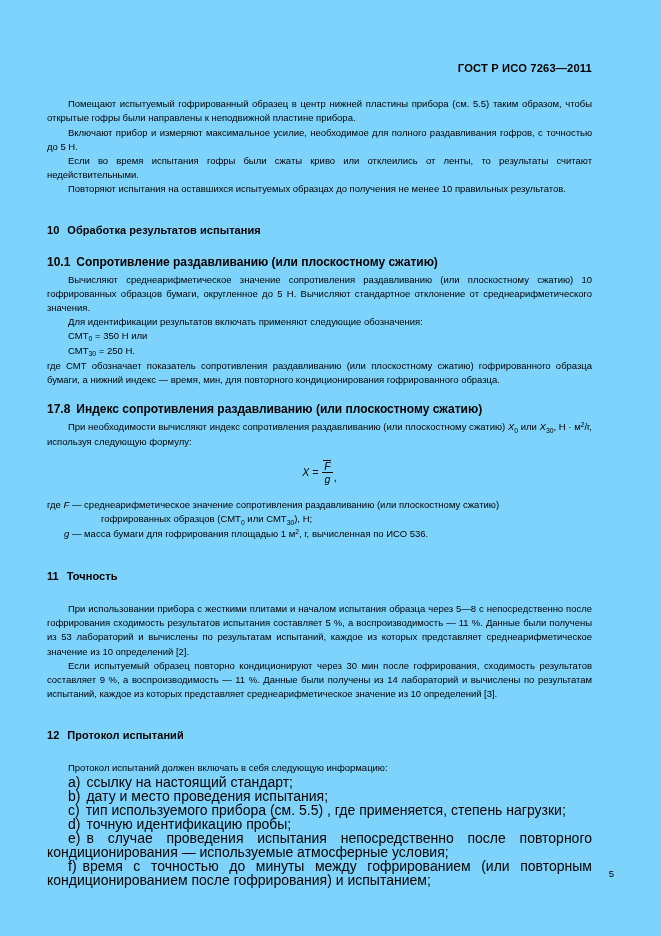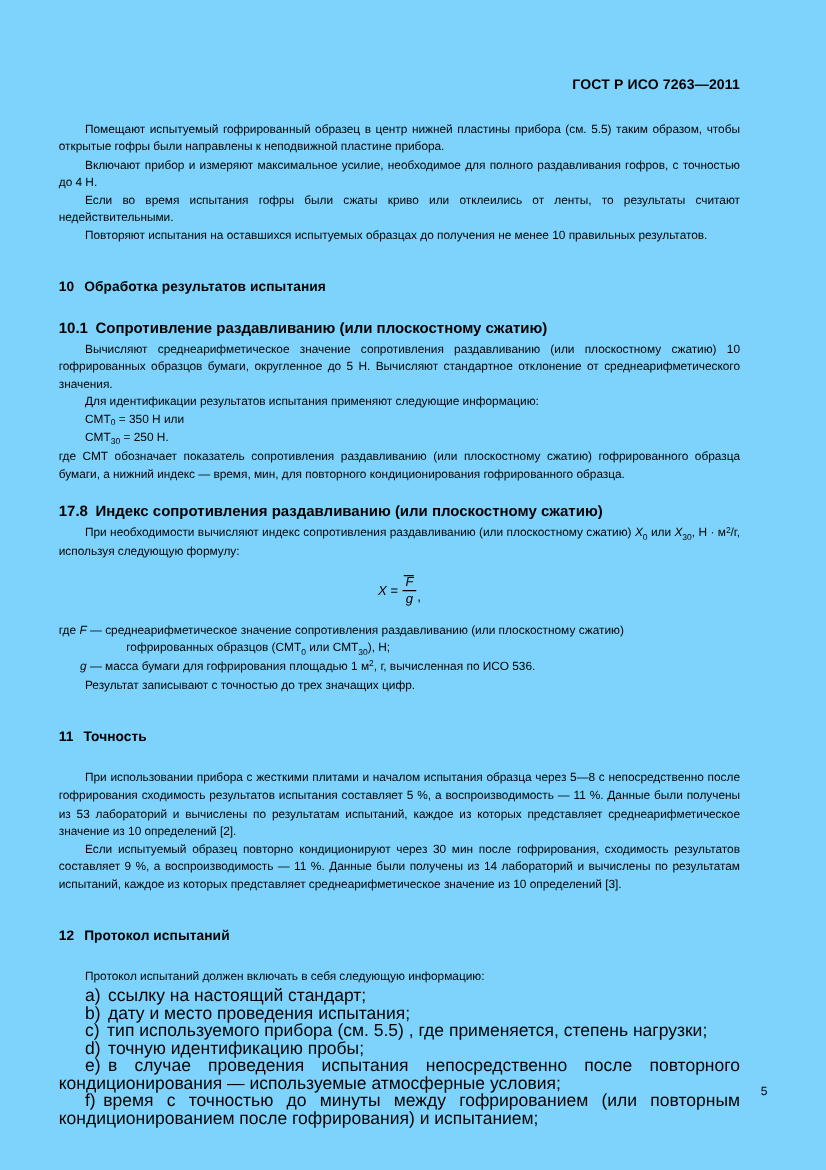--- a/index.html
+++ b/index.html
@@ -195,38 +195,38 @@
 <body>
 
 <div class="page">
 
   <div class="content">
 
     <div class="doc-header">ГОСТ Р ИСО 7263—2011</div>
 
     <div class="body-block">
       <p class="para">Помещают испытуемый гофрированный образец в центр нижней пластины прибора (см. 5.5) таким образом, чтобы открытые гофры были направлены к неподвижной пластине прибора.</p>
-      <p class="para">Включают прибор и измеряют максимальное усилие, необходимое для полного раздавливания гофров, с точностью до 4 Н.</p>
+      <p class="para">Включают прибор и измеряют максимальное усилие, необходимое для полного раздавливания гофров, с точностью до 5 Н.</p>
       <p class="para">Если во время испытания гофры были сжаты криво или отклеились от ленты, то результаты считают недействительными.</p>
       <p class="para">Повторяют испытания на оставшихся испытуемых образцах до получения не менее 10 правильных результатов.</p>
     </div>
 
     <div class="sp-h1-before"></div>
     <div class="h1">
       <span class="num">10</span><span>Обработка результатов испытания</span>
     </div>
     <div class="sp-h1-after"></div>
 
     <div class="h2">
       <span class="num">10.1</span><span>Сопротивление раздавливанию (или плоскостному сжатию)</span>
     </div>
     <div class="sp-h2-after"></div>
 
     <p class="para">Вычисляют среднеарифметическое значение сопротивления раздавливанию (или плоскостному сжатию) 10 гофрированных образцов бумаги, округленное до 5 Н. Вычисляют стандартное отклонение от среднеарифметического значения.</p>
-    <p class="para">Для идентификации результатов испытания применяют следующие информацию:</p>
+    <p class="para">Для идентификации результатов включать применяют следующие обозначения:</p>
 
     <p class="cmt-line"><span>CMT</span><sub>0</sub> <span>= 350 Н или</span></p>
 
     <p class="cmt-line"><span>CMT</span><sub>30</sub> <span>= 250 Н.</span></p>
 
     <p class="para noindent">где СМТ обозначает показатель сопротивления раздавливанию (или плоскостному сжатию) гофрированного образца бумаги, а нижний индекс — время, мин, для повторного кондиционирования гофрированного образца.</p>
 
     <div class="sp-h2-before"></div>
     <div class="h2">
       <span class="num">17.8</span><span>Индекс сопротивления раздавливанию (или плоскостному сжатию)</span>
@@ -245,21 +245,20 @@
         </span><span class="comma-after">,</span>
       </span>
     </div>
 
     <div class="where">
       <span class="wrow"><span>где</span> <span class="ital">F</span> <span>— среднеарифметическое значение сопротивления раздавливанию (или плоскостному сжатию)</span></span>
       <span class="hang"><span>гофрированных образцов (СМТ</span><sub>0</sub><span> или СМТ</span><sub>30</sub><span>), Н;</span></span>
       <span class="wrow2"><span class="ital">g</span> <span>— масса бумаги для гофрирования площадью 1 м</span><sup>2</sup><span>, г, вычисленная по ИСО 536.</span></span>
     </div>
 
-    <p class="para">Результат записывают с точностью до трех значащих цифр.</p>
 
     <div class="sp-h1-before"></div>
     <div class="h1">
       <span class="num">11</span><span>Точность</span>
     </div>
     <div class="sp-h1-after"></div>
 
     <p class="para">При использовании прибора с жесткими плитами и началом испытания образца через 5—8 с непосредственно после гофрирования сходимость результатов испытания составляет 5 %, а воспроизводимость — 11 %. Данные были получены из 53 лабораторий и вычислены по результатам испытаний, каждое из которых представляет среднеарифметическое значение из 10 определений [2].</p>
     <p class="para">Если испытуемый образец повторно кондиционируют через 30 мин после гофрирования, сходимость результатов составляет 9 %, а воспроизводимость — 11 %. Данные были получены из 14 лабораторий и вычислены по результатам испытаний, каждое из которых представляет среднеарифметическое значение из 10 определений [3].</p>
 

